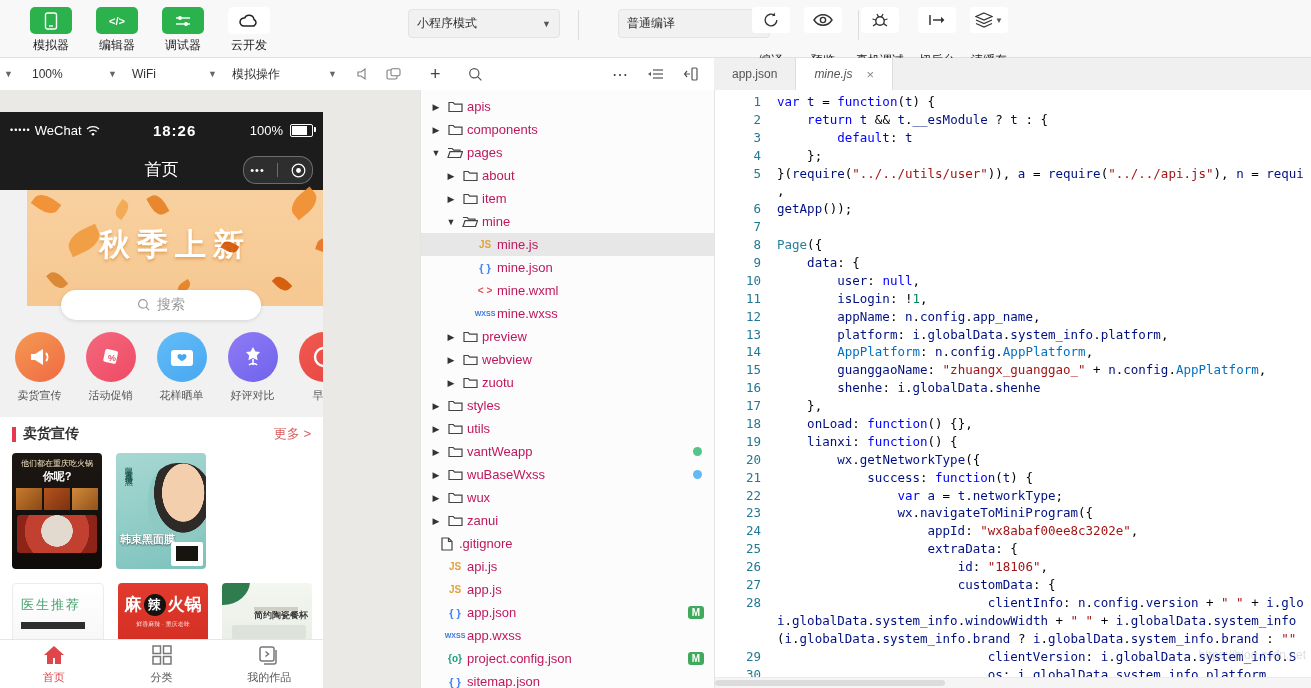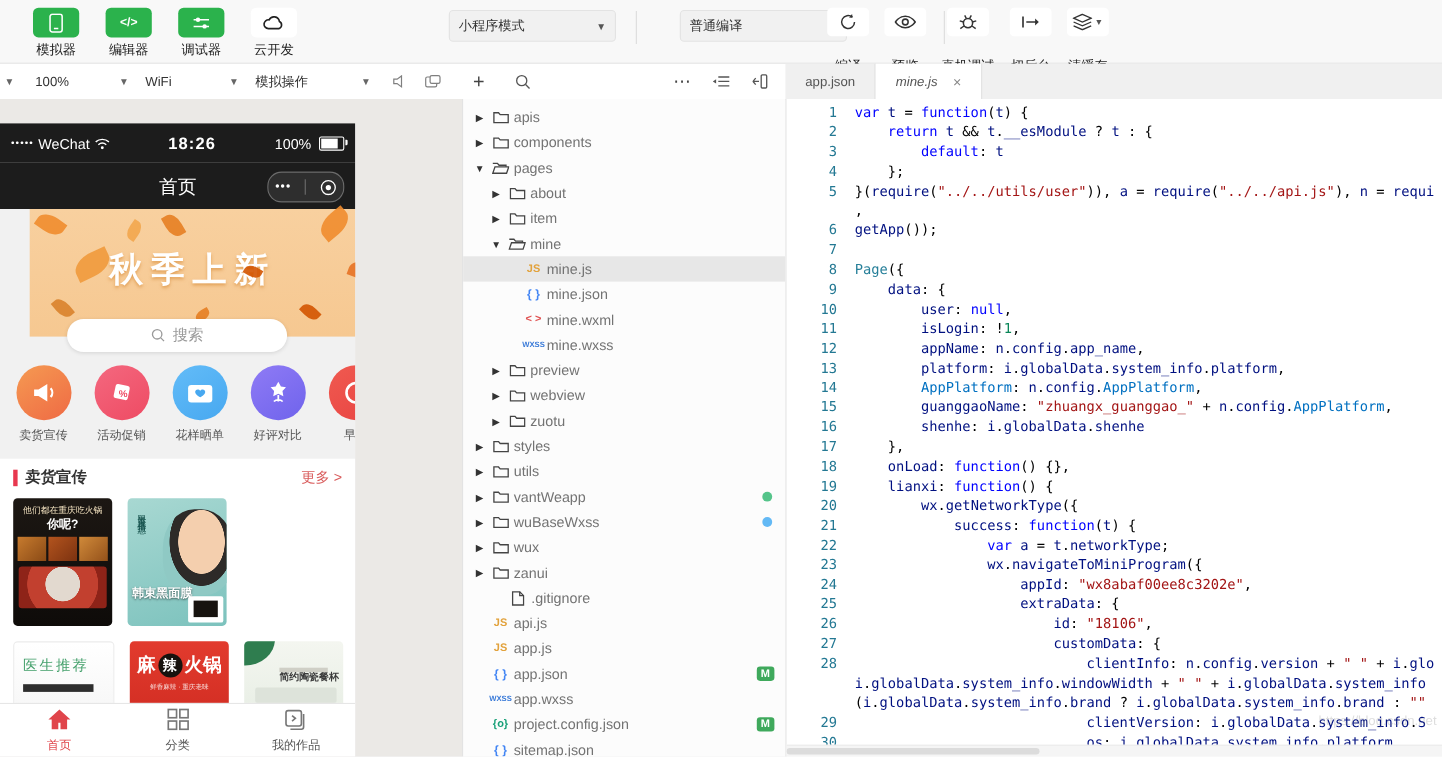--- a/index.html
+++ b/index.html
@@ -62,21 +62,21 @@
   .cards.row2{margin-top:12px;}
   .cards.row2 .card{height:60px;}
   .tabbar{position:absolute;left:0;bottom:0;width:323px;height:48px;background:#fff;border-top:1px solid #e6e6e6;display:flex;z-index:6;}
   .tabbar .titem{flex:1;display:flex;flex-direction:column;align-items:center;justify-content:center;gap:2px;font-size:11px;color:#555;cursor:pointer;}
   .tabbar .titem.active{color:#e0454b;}
   
   .trow{display:flex;align-items:center;height:23px;position:relative;cursor:pointer;white-space:nowrap;}
   .trow.sel{background:#e7e7e7;}
   .arr{width:14px;text-align:center;font-size:9px;color:#333;flex:0 0 14px;}
   .fic{width:24px;flex:0 0 24px;display:flex;align-items:center;justify-content:center;text-align:right;}
-  .tlabel{font-size:13px;color:#737373;}
+  .tlabel{font-size:13px;color:#be185d;}
   .fi-js{color:#e2a23c;font-weight:bold;font-size:10px;letter-spacing:0;}
   .fi-json{color:#4285f4;font-weight:bold;font-size:11px;}
   .fi-wxml{color:#e05252;font-weight:bold;font-size:10px;}
   .fi-wxss{color:#3b7bd8;font-weight:bold;font-size:7px;}
   .fi-config{color:#1aa179;font-weight:bold;font-size:10px;}
   .mbadge{position:absolute;right:10px;background:#3fa95c;color:#fff;font-size:10px;font-weight:bold;border-radius:3px;padding:1px 4px;}
   .fdot{position:absolute;right:12px;width:9px;height:9px;border-radius:50%;}
   
   .code{position:relative;padding-top:3px;font-family:"DejaVu Sans Mono","Liberation Mono",monospace;font-size:12.5px;}
   .cl{display:flex;height:17.9px;line-height:17.9px;white-space:pre;}
@@ -589,21 +589,21 @@
       </div>
       <div class="trow" style="padding-left: 8px;">
         <span class="arr">▶</span>
         <span class="fic">
           <svg width="15" height="13" viewBox="0 0 15 13">
             <path d="M1 2.5h4.2l1.5 1.7H14v7.3H1z" fill="none" stroke="#444" stroke-width="1.2"></path>
           </svg>
         </span>
         <span class="tlabel">zanui</span>
       </div>
-      <div class="trow" style="padding-left: 24px;">
+      <div class="trow" style="padding-left: 0;">
         <span class="arr"></span>
         <span class="fic">
           <svg width="12" height="14" viewBox="0 0 12 14">
             <path d="M1 1h6.5L11 4.5V13H1z" fill="none" stroke="#444" stroke-width="1.2"></path>
             <path d="M7.5 1v3.5H11" fill="none" stroke="#444" stroke-width="1.2"></path>
           </svg>
         </span>
         <span class="tlabel">.gitignore</span>
       </div>
       <div class="trow" style="padding-left: 8px;">

